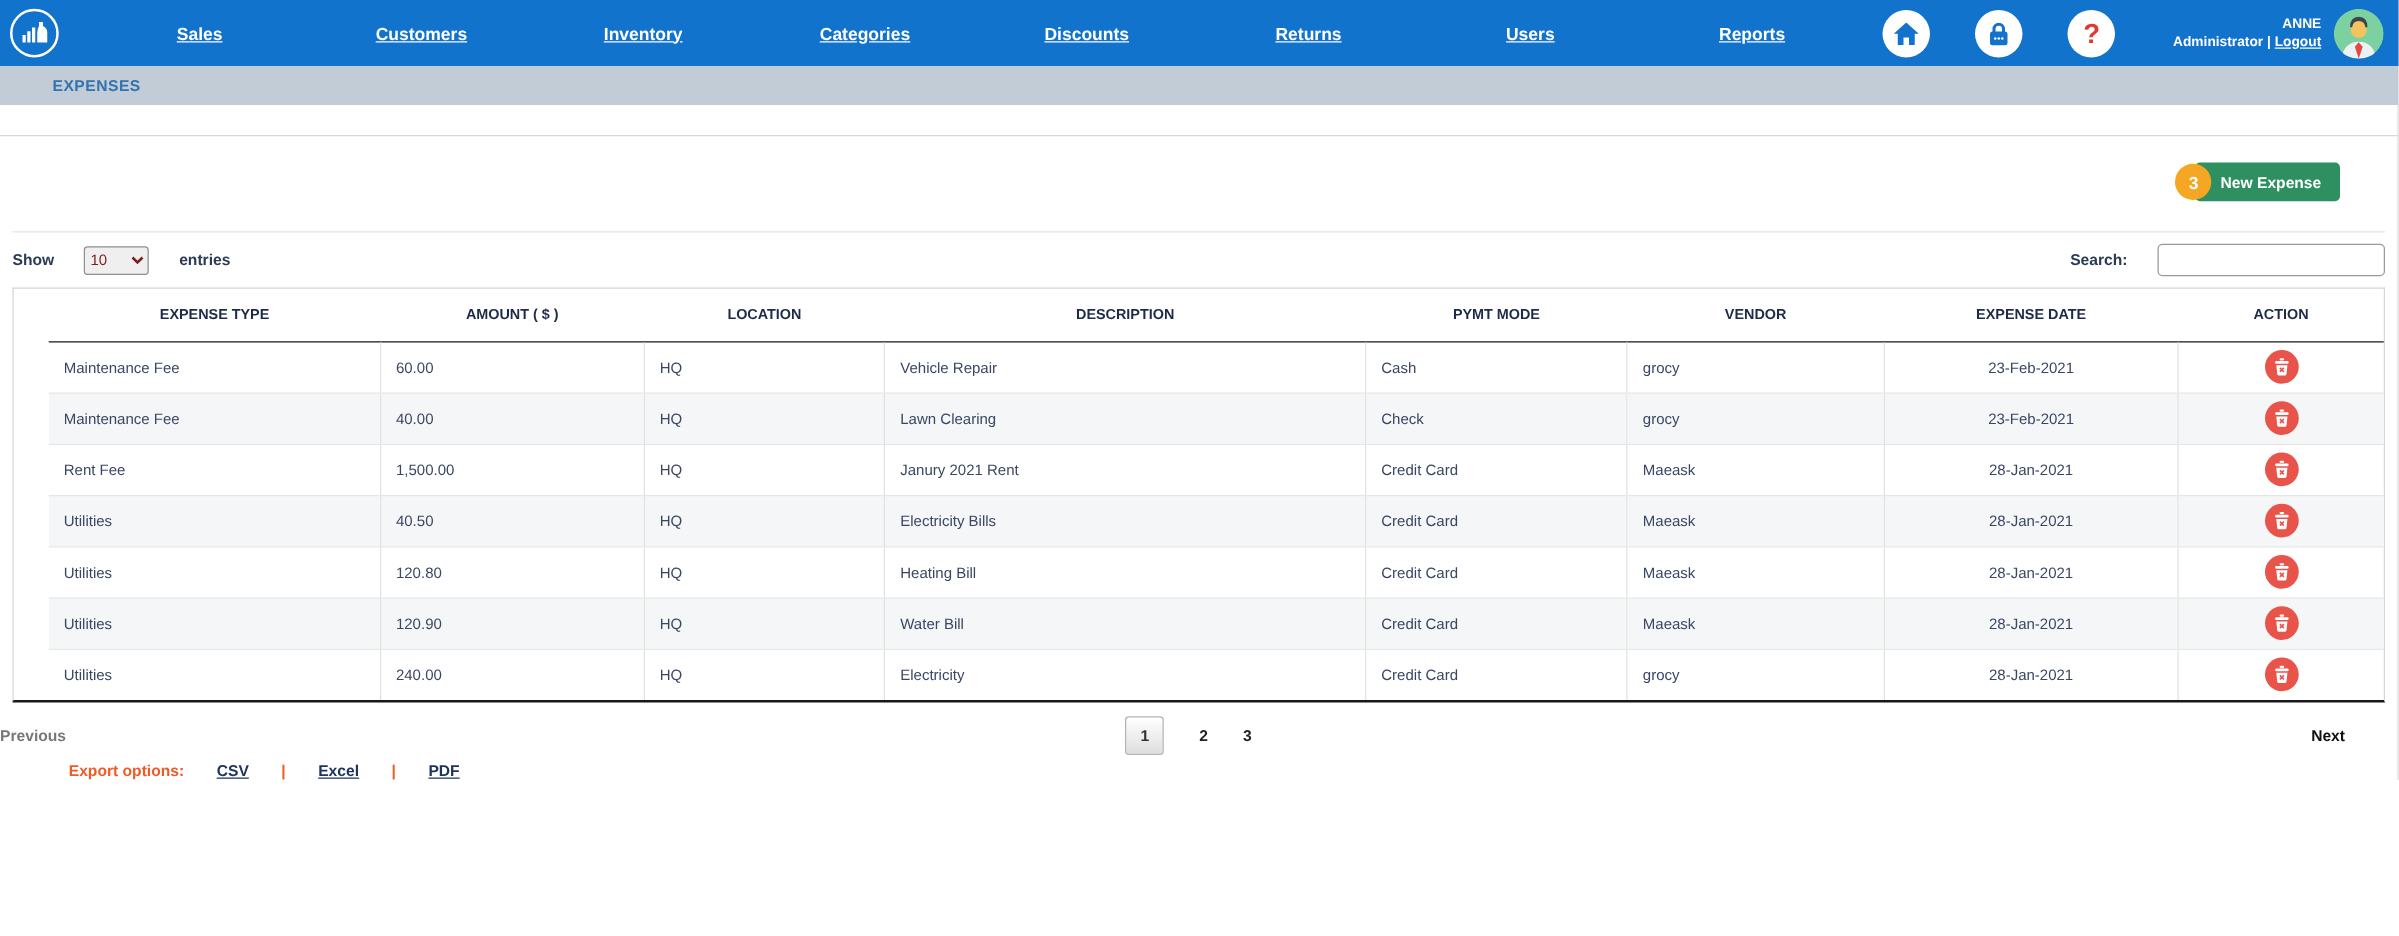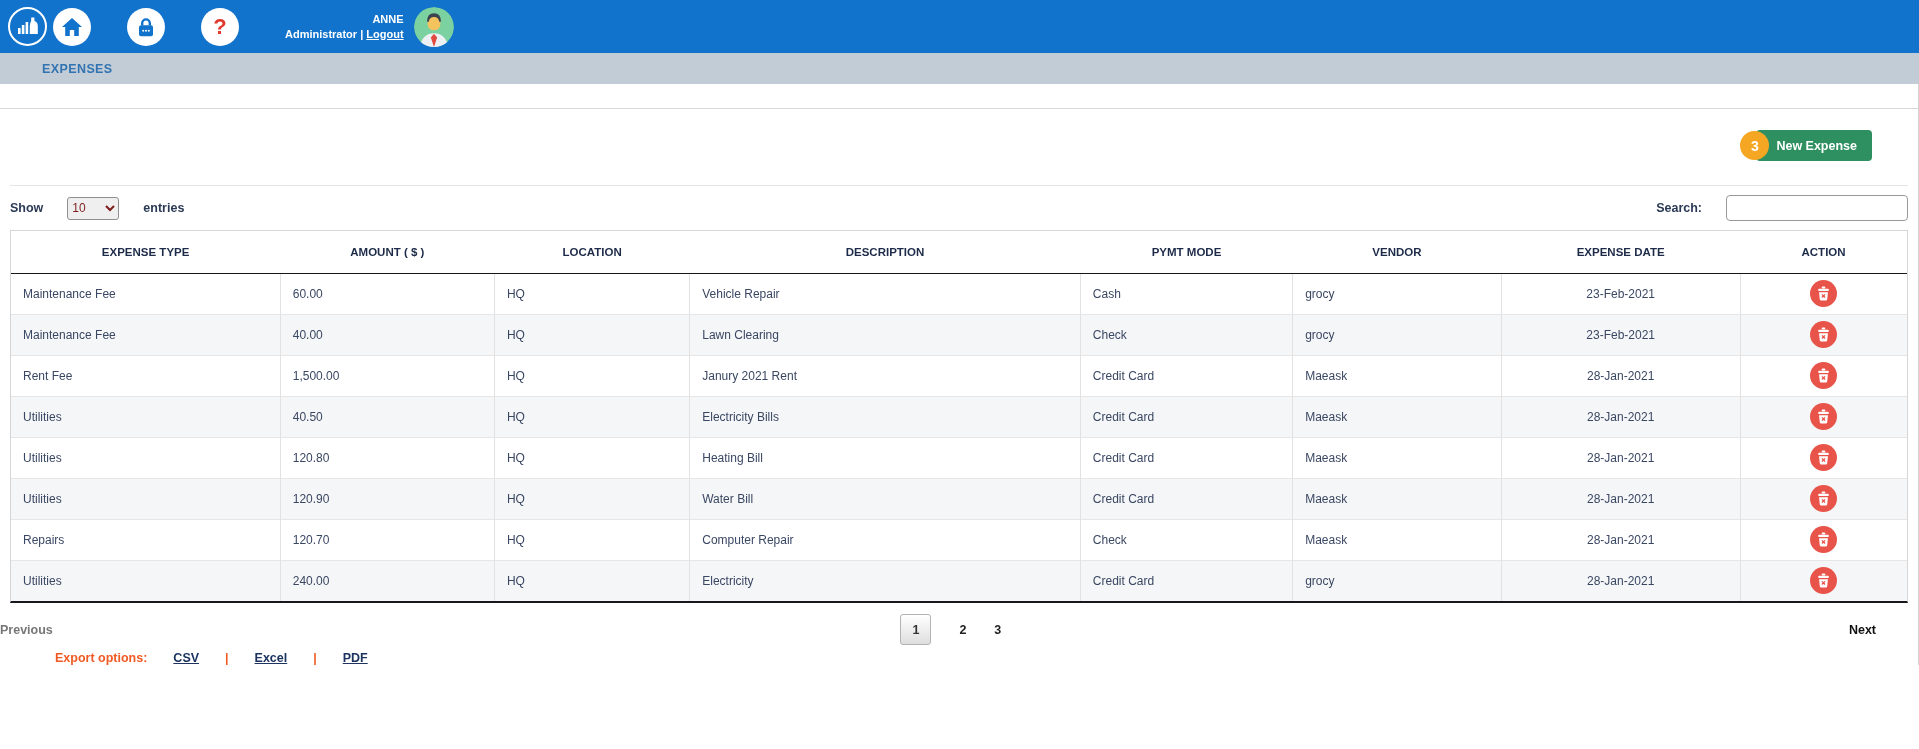--- a/index.html
+++ b/index.html
@@ -40,21 +40,21 @@
 
   .controls { height:44px; display:flex; justify-content:space-between; align-items:center; padding:0 10px; }
   .controls-left, .controls-right { display:flex; align-items:center; gap:24px;
     font-size:12.5px; font-weight:bold; color:#2b3a55; }
   .entries-select { width:52px; height:23px; font-family:inherit; font-size:12px; color:#7f1d1d;
     border:1px solid #8f8f8f; border-radius:3px; }
   .search-input { width:182px; height:26px; border:1px solid #999; border-radius:4px; padding:2px 7px;
     font-family:inherit; font-size:12.5px; }
 
   
-  .table-wrap { margin:0 10px; border:1px solid #d6d6d6; border-bottom:2px solid #17171c; }
+  .table-wrap { margin:0 10px; border:1px solid #d6d6d6; border-bottom:2px solid #17171c;padding-left:28px; }
   table { width:100%; border-collapse:collapse; table-layout:fixed; }
   thead th { height:42px; font-size:11.5px; font-weight:bold; color:var(--header-text,#1d2b49);
     text-align:center; border-bottom:1px solid #17171c; cursor:pointer; }
   tbody td { height:41px; font-size:12px; color:var(--cell-text,#3a4763);
     border-top:1px solid #e6e6e6; border-left:1px solid #e2e2e2; padding-left:12px; overflow:hidden; }
   tbody td:first-child { border-left:none; }
   tbody tr:nth-child(even) { background:#f5f6f7; }
   td.center { text-align:center; padding-left:0; }
   .del-btn { width:27px; height:27px; border-radius:50%; background:var(--delete-red,#e8544a);
     display:inline-flex; align-items:center; justify-content:center; cursor:pointer; vertical-align:middle; }
@@ -81,20 +81,30 @@
 <header class="topnav">
   <div class="logo">
     <svg width="22" height="24" viewBox="0 0 22 24">
       <rect x="1" y="13" width="2.6" height="6" fill="#fff"></rect>
       <rect x="4.8" y="10" width="2.6" height="9" fill="#fff"></rect>
       <rect x="8.6" y="7" width="2.6" height="12" fill="#fff"></rect>
       <path d="M14.2 2.5 h3.2 v3.2 q3.4 1.6 3.4 5.2 v8.1 h-8 v-8.1 q0-2.6 1.4-5.2 z" fill="#fff"></path>
     </svg>
   </div>
 
+  <nav class="nav-items">
+      <div class="nav-item">Sales</div>
+      <div class="nav-item">Customers</div>
+      <div class="nav-item">Inventory</div>
+      <div class="nav-item">Categories</div>
+      <div class="nav-item">Discounts</div>
+      <div class="nav-item">Returns</div>
+      <div class="nav-item">Users</div>
+      <div class="nav-item">Reports</div>
+    </nav>
 
   <div class="nav-icons">
     <div class="icon-circle">
       <svg width="20" height="18" viewBox="0 0 20 18">
         <path d="M10 0 L20 9 h-3.2 v9 h-4.6 v-6 h-4.4 v6 H3.2 V9 H0 z" fill="#1173cb"></path>
       </svg>
     </div>
     <div class="icon-circle">
       <svg width="16" height="20" viewBox="0 0 16 20">
         <path d="M4.2 8.5 V6.2 a3.8 3.8 0 0 1 7.6 0 v2.3" fill="none" stroke="#1173cb" stroke-width="2.4"></path>
@@ -288,39 +298,20 @@
     <svg width="13" height="15" viewBox="0 0 14 15">
       <rect x="5" y="0" width="4" height="2" rx="1" fill="#fff"></rect>
       <rect x="1.2" y="2.5" width="11.6" height="2.3" rx="1.1" fill="#fff"></rect>
       <path d="M2.2 6.2 h9.6 l-0.8 7.4 a1.5 1.5 0 0 1 -1.5 1.4 h-5 a1.5 1.5 0 0 1 -1.5 -1.4 z" fill="#fff"></path>
       <path class="x-stroke" d="M5.3 8.4 l3.4 3.4 M8.7 8.4 l-3.4 3.4" stroke-width="1.4" fill="none"></path>
     </svg>
   </span>
 </td>
           </tr>
           <tr>
-            <td>Repairs</td>
-            <td>120.70</td>
-            <td>HQ</td>
-            <td>Computer Repair</td>
-            <td>Check</td>
-            <td>Maeask</td>
-            <td class="center">28-Jan-2021</td>
-            <td class="center">
-  <span class="del-btn">
-    <svg width="13" height="15" viewBox="0 0 14 15">
-      <rect x="5" y="0" width="4" height="2" rx="1" fill="#fff"></rect>
-      <rect x="1.2" y="2.5" width="11.6" height="2.3" rx="1.1" fill="#fff"></rect>
-      <path d="M2.2 6.2 h9.6 l-0.8 7.4 a1.5 1.5 0 0 1 -1.5 1.4 h-5 a1.5 1.5 0 0 1 -1.5 -1.4 z" fill="#fff"></path>
-      <path class="x-stroke" d="M5.3 8.4 l3.4 3.4 M8.7 8.4 l-3.4 3.4" stroke-width="1.4" fill="none"></path>
-    </svg>
-  </span>
-</td>
-          </tr>
-          <tr>
             <td>Utilities</td>
             <td>240.00</td>
             <td>HQ</td>
             <td>Electricity</td>
             <td>Credit Card</td>
             <td>grocy</td>
             <td class="center">28-Jan-2021</td>
             <td class="center">
   <span class="del-btn">
     <svg width="13" height="15" viewBox="0 0 14 15">

